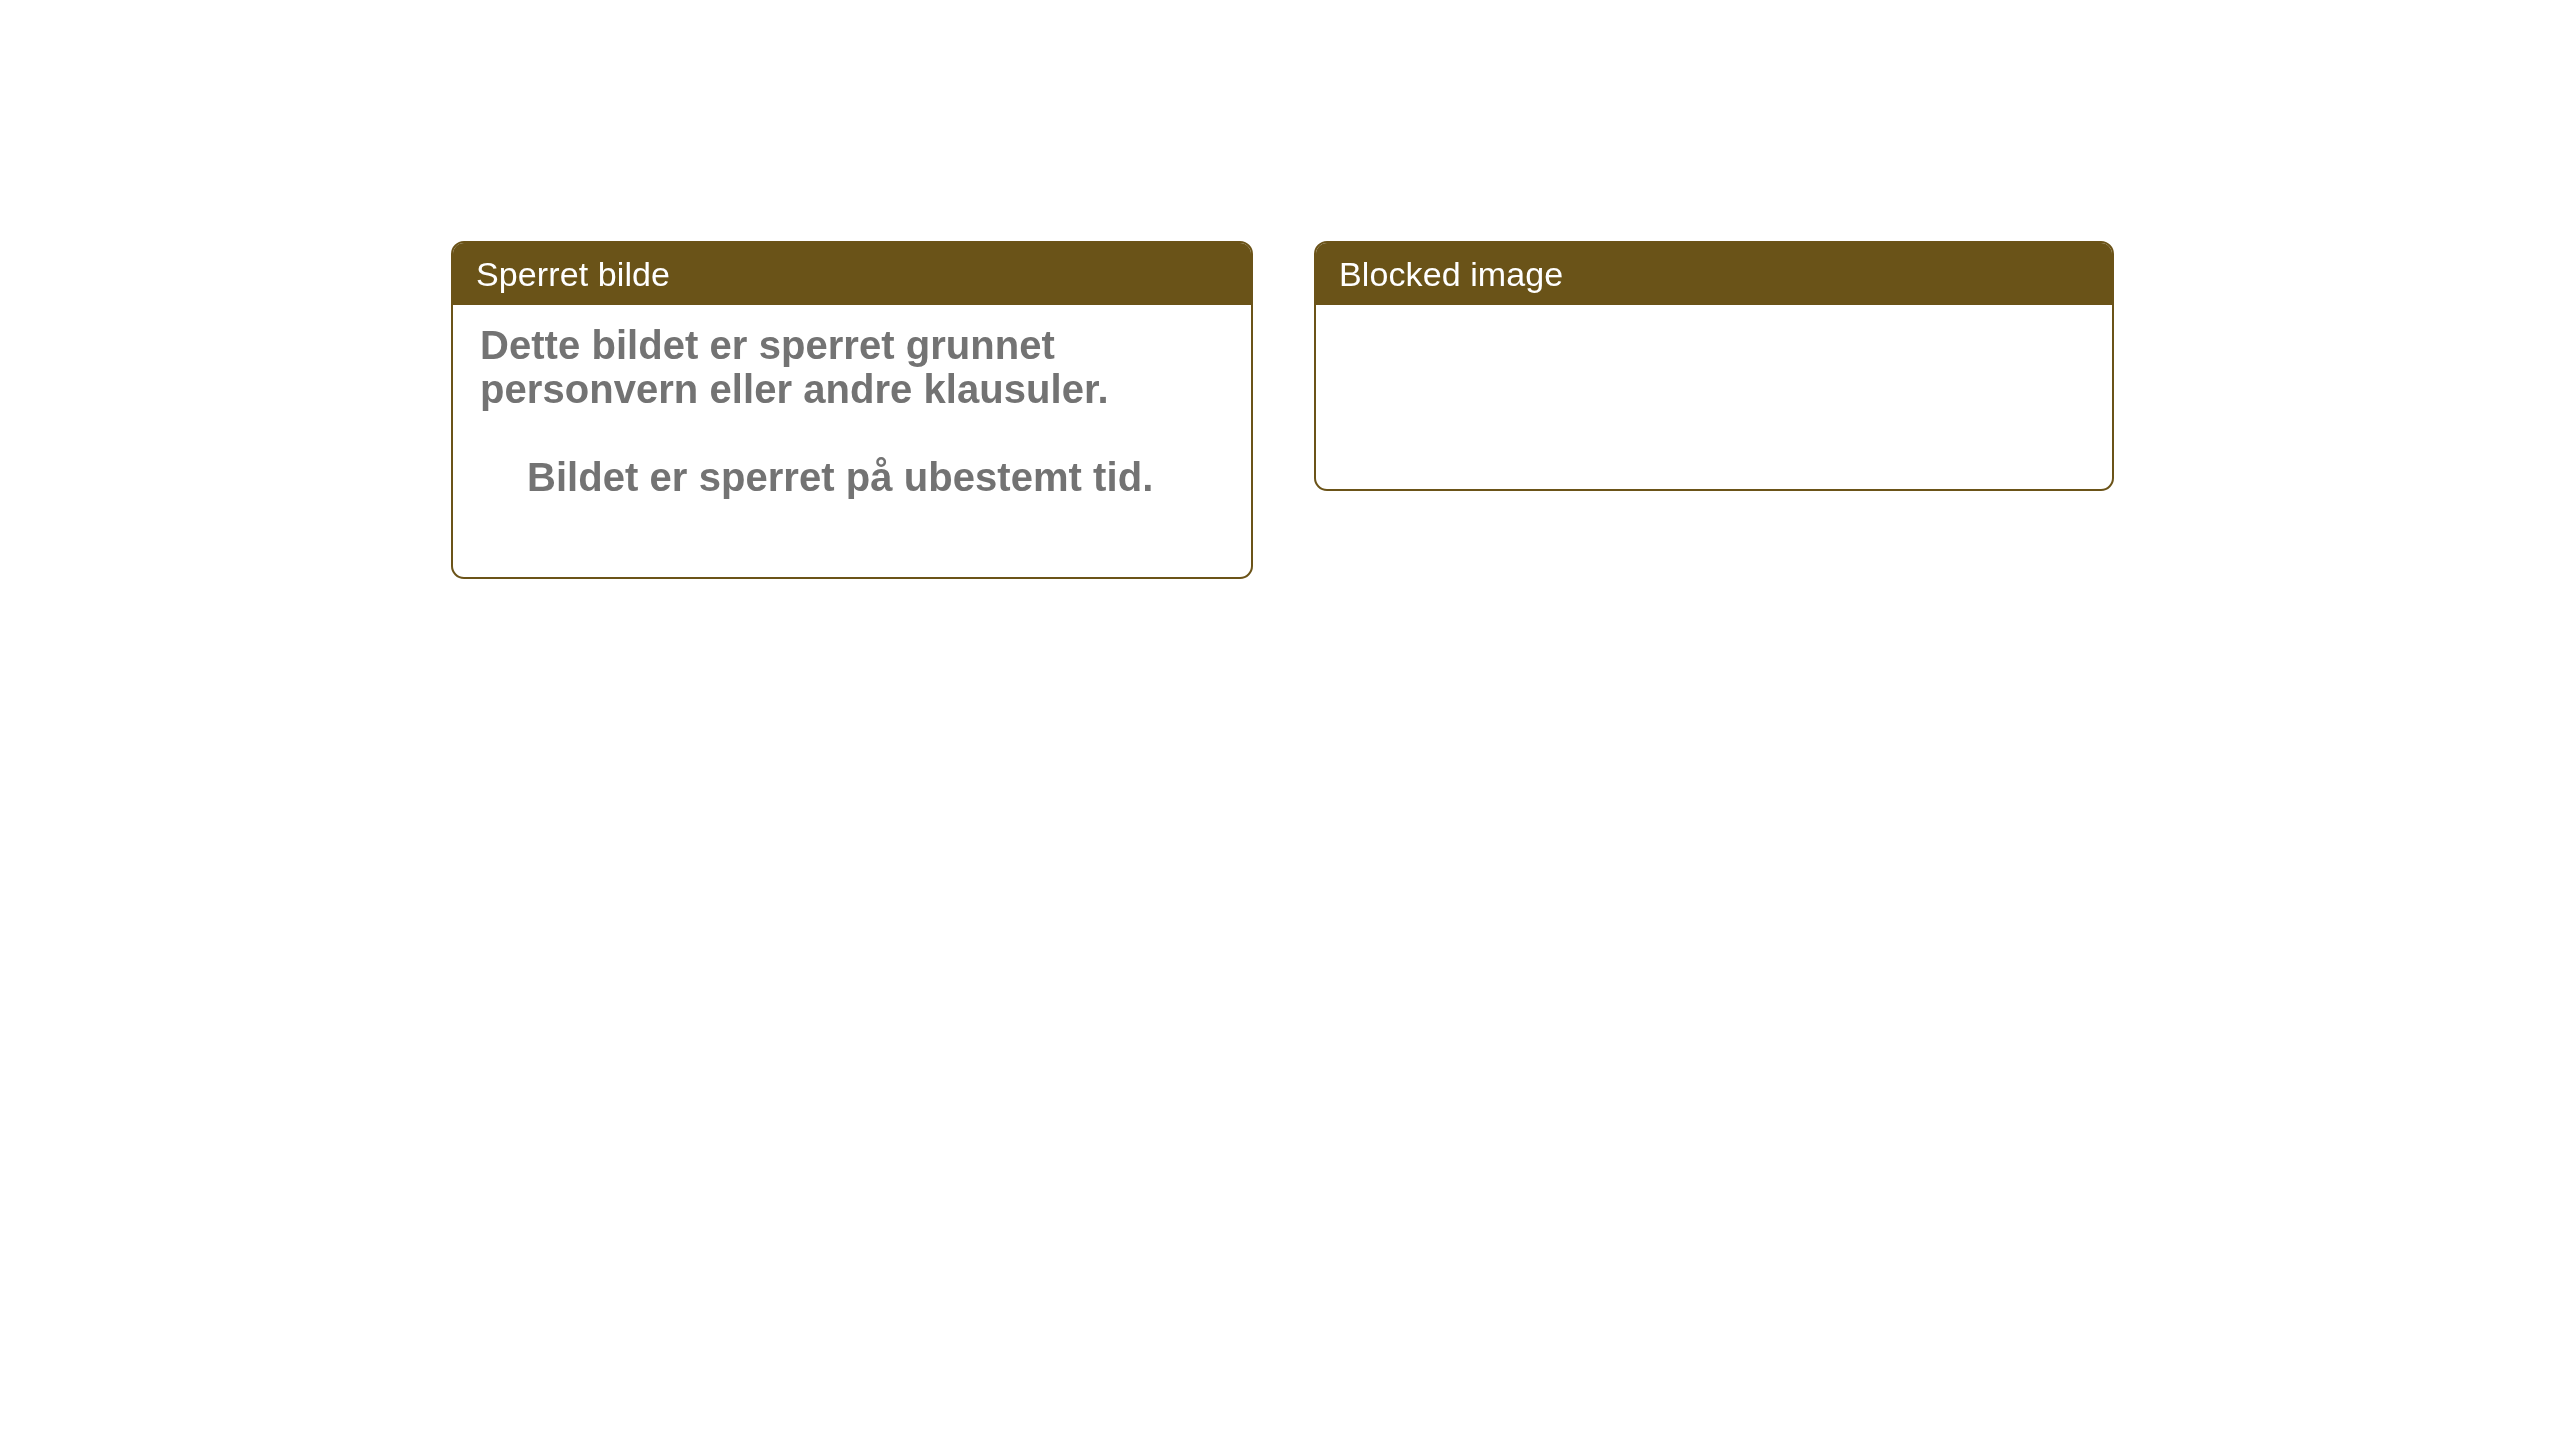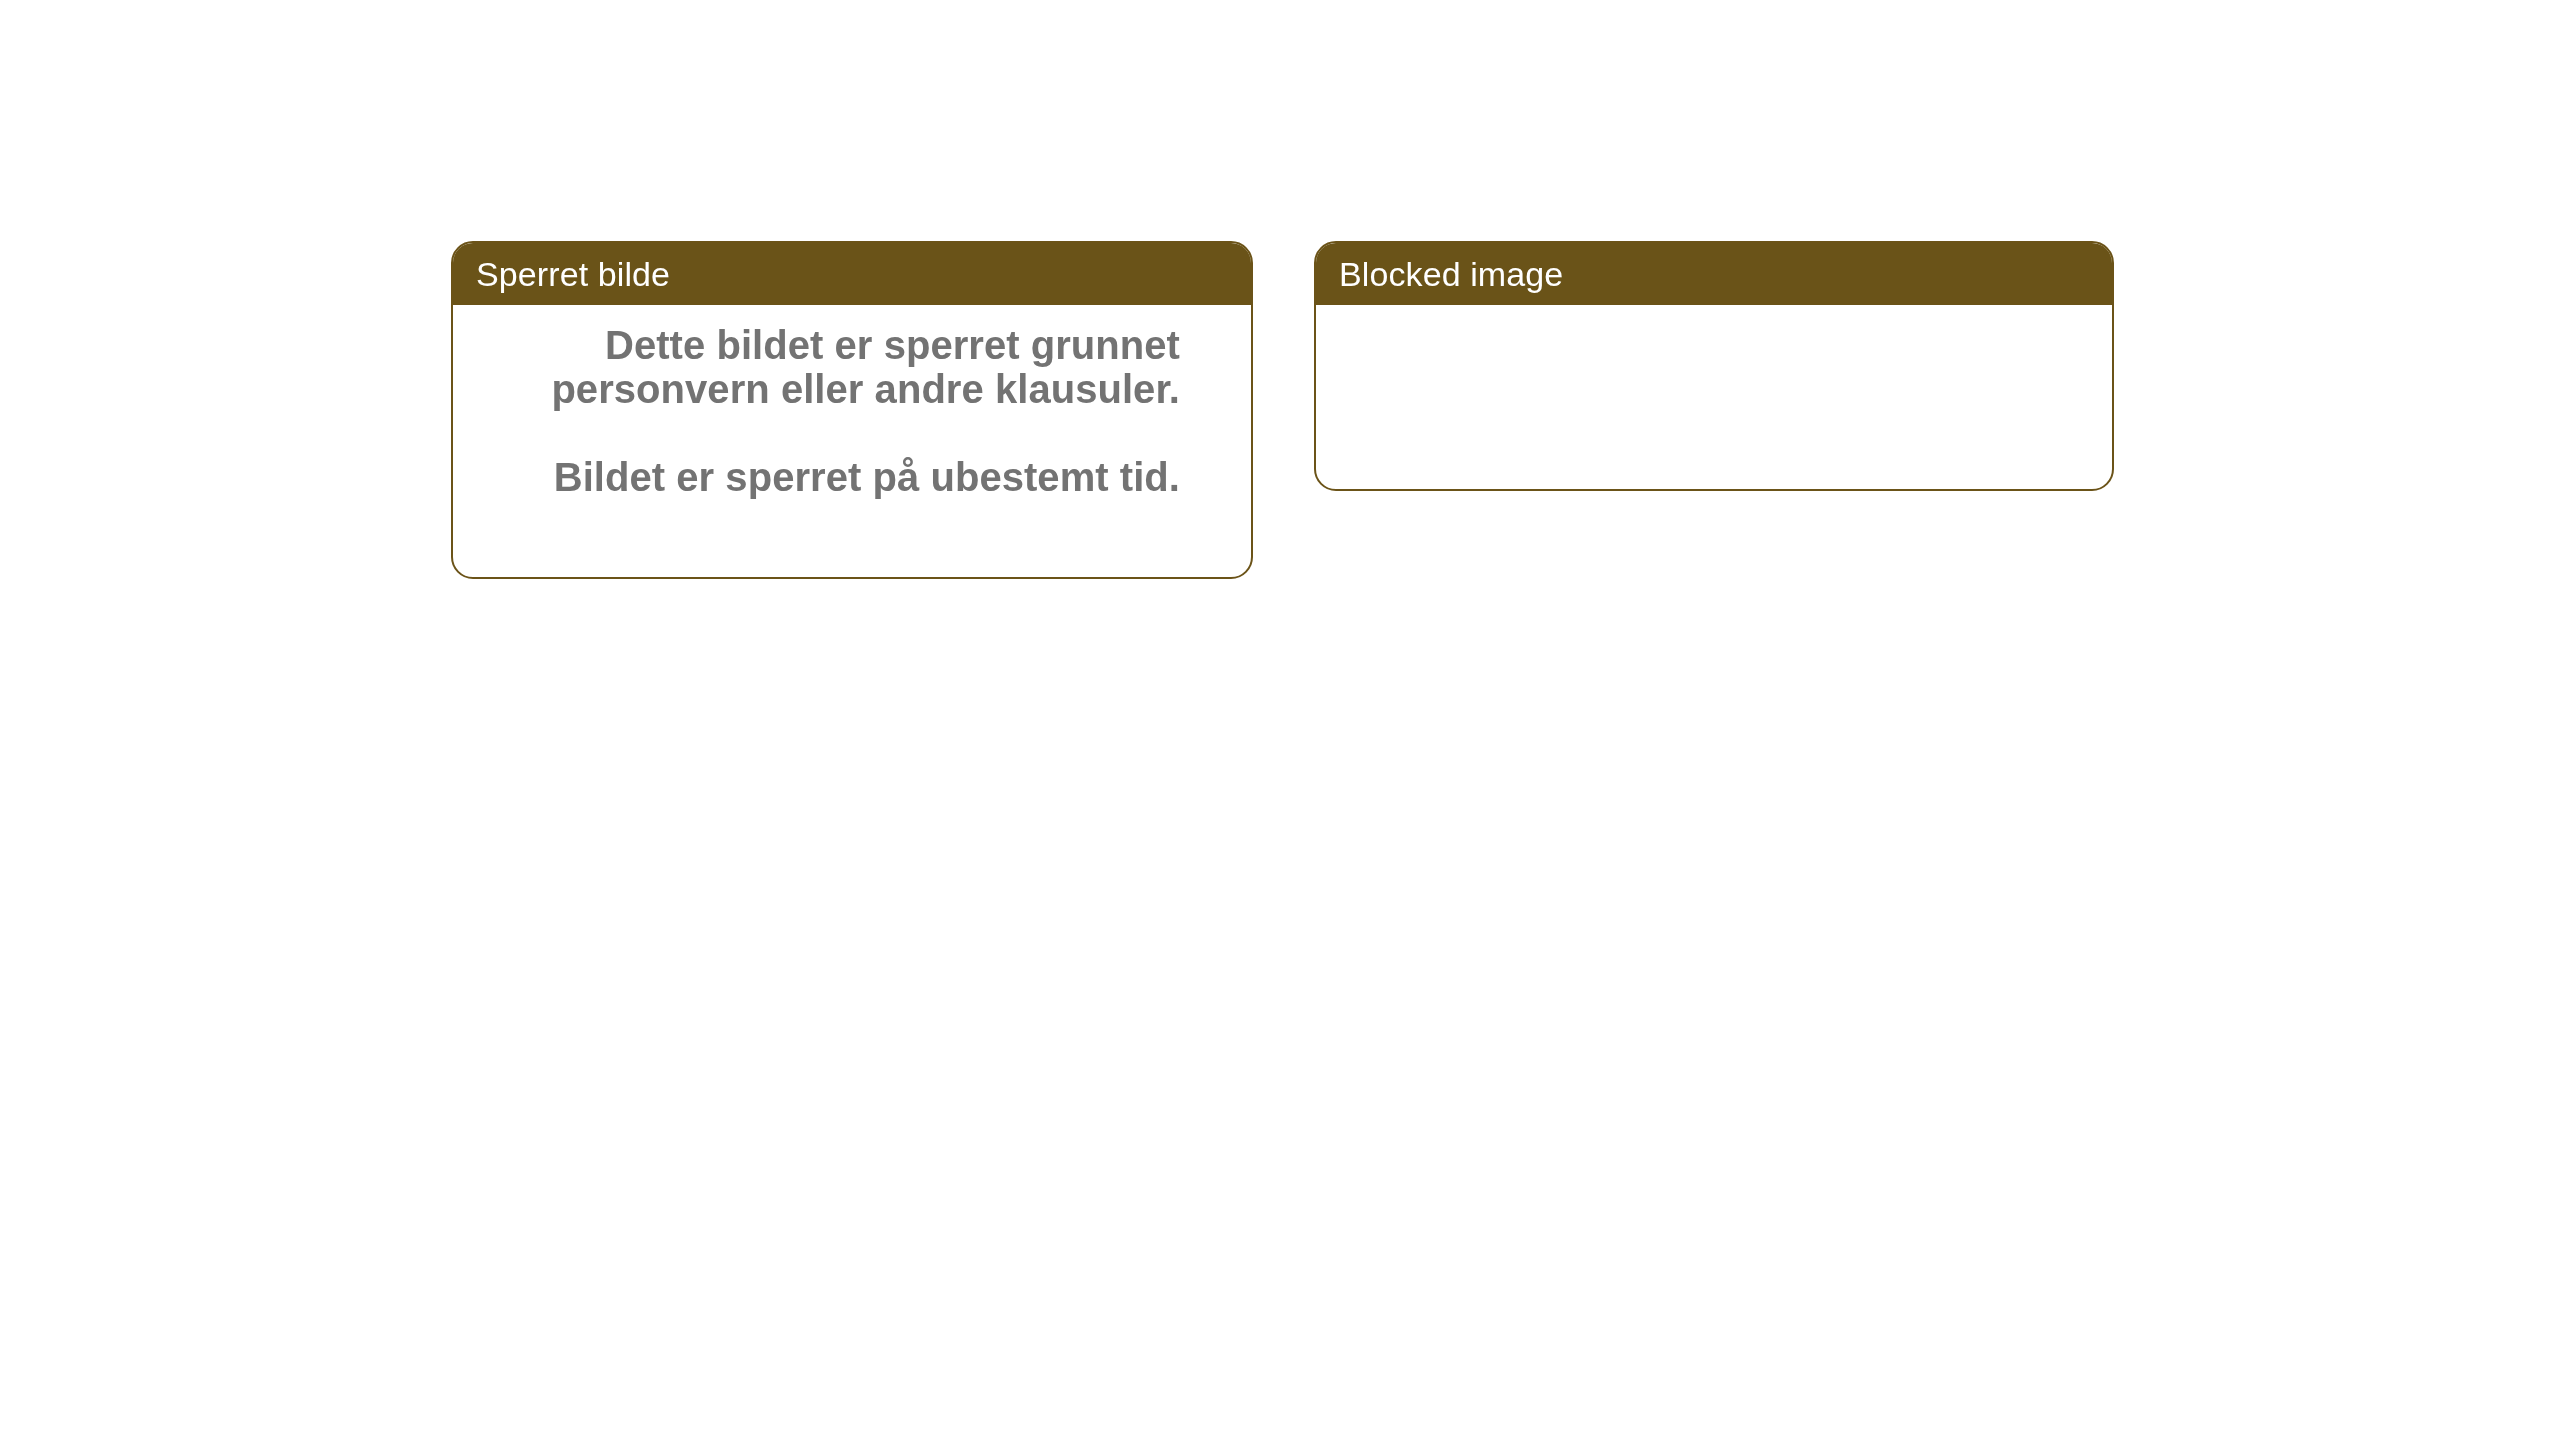--- a/index.html
+++ b/index.html
@@ -23,25 +23,24 @@
     display: flex;
     flex-direction: row;
     align-items: flex-start;
     gap: 61px;
   }
 
   .notice-card {
     box-sizing: border-box;
     background: #ffffff;
     border: 2px solid #6b5318;
-    border-radius: 22px;
+    border-radius: 13px;
     overflow: hidden;
     display: flex;
     flex-direction: column;
-    text-align: right;
   }
 
   .notice-card.card-left  { width: 802px; height: 338px; }
   .notice-card.card-right { width: 800px; height: 250px; }
 
   .card-header {
     background: #6a5318;
     height: 62px;
     min-height: 62px;
     display: flex;
@@ -69,20 +68,21 @@
     margin: 0;
     color: #737373;
     font-size: 40px;
     font-weight: 700;
     line-height: 44px;
     letter-spacing: 0.05px;
   }
 
   .card-body p.para-gap {
     margin-top: 44px;
+    margin-left: 47px;
   }
 
   .card-left .card-body p  { max-width: 700px; }
   .card-right .card-body p { max-width: 700px; }
 </style>
 </head>
 <body>
 
 <div id="cards-area">
 

